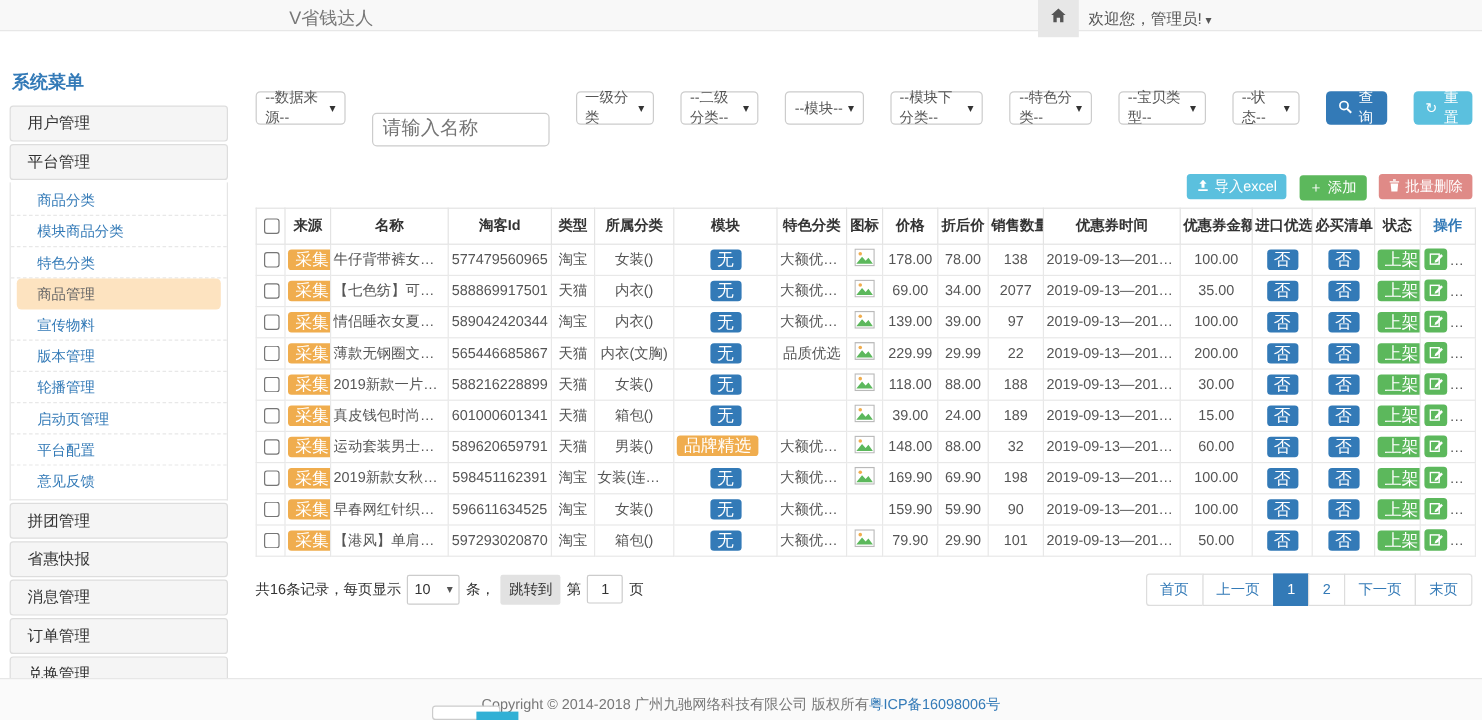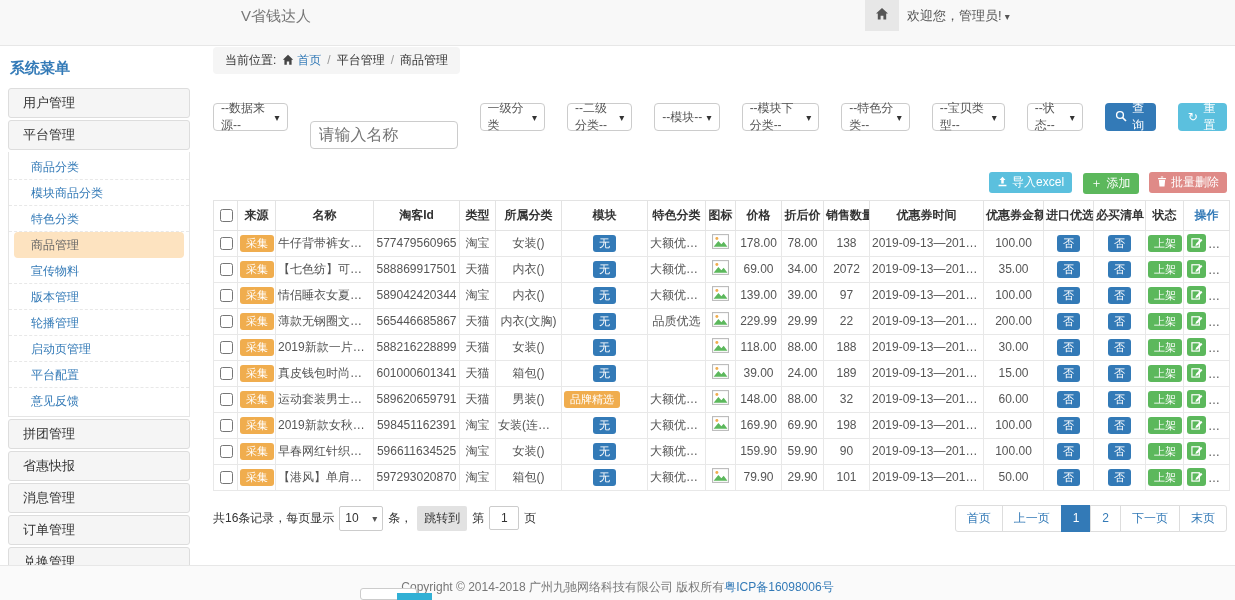--- a/index.html
+++ b/index.html
@@ -1,20 +1,20 @@
 <!DOCTYPE html>
 <html><head>
 <meta charset="utf-8">
 <style>
   * { box-sizing: border-box; }
   body { margin:0; font-family:"Liberation Sans","DejaVu Sans",sans-serif; background:#fff; }
   .page { position:relative; width:1235px; height:600px; overflow:hidden; background:#fff; }
 
   
-  .topbar { position:absolute; left:0; top:0; width:100%; height:46px; background:#f8f8f8; border-bottom:1px solid #e7e7e7; }
+  .topbar { position:absolute; left:0; top:0; width:100%; height:26px; background:#f8f8f8; border-bottom:1px solid #e7e7e7; }
   .brand { position:absolute; left:241px; top:0; line-height:31px; font-size:15px; color:#777; }
   .home-box { position:absolute; left:865px; top:0; width:34px; height:31px; background:#e7e7e7; display:flex; align-items:center; justify-content:center; cursor:pointer; }
   .welcome { position:absolute; left:907px; top:0; line-height:31px; font-size:13px; color:#555; cursor:pointer; }
   .caret { font-size:10px; color:#555; margin-left:3px; }
 
   
   .sidebar { position:absolute; left:8px; top:55px; width:182px; }
   .sb-title { color:#337ab7; font-size:15px; font-weight:bold; padding:4px 2px 10px 2px; }
   .sb-item { cursor:pointer; }
   .sb-group { height:30px; line-height:28px; background:#f5f5f5; border:1px solid #ddd; border-radius:3px; margin-bottom:2px; padding-left:14px; font-size:13px; color:#333; }
@@ -41,21 +41,21 @@
   .toolbar { margin-top:23px; text-align:right; }
   .btn-xs { height:21px; padding:0 8px; border-radius:3px; margin-left:6px; }
   .btn-import { background:#5bc0de; }
   .btn-add { background:#5cb85c; }
   .btn-del { background:#df8a87; }
 
   table.grid { margin-top:6px; width:100%; table-layout:fixed; border-collapse:collapse; font-size:12px; }
   .grid th { border:1px solid #e3e3e3; padding:5px 2px; text-align:center; color:#333; font-weight:bold; white-space:nowrap; overflow:hidden; }
   .grid td { border:1px solid #e8e8e8; padding:3px 2px; text-align:center; color:#555; white-space:nowrap; overflow:hidden; text-overflow:ellipsis; height:25px; }
   .grid th.op-col { color:#337ab7; }
-  .badge { display:inline-block; color:#fff; border-radius:3px; font-size:11px; padding:2px 6px; line-height:13px; }
+  .badge { display:inline-block; color:#fff; border-radius:3px; font-size:14px; padding:2px 6px; line-height:13px; }
   .bg-orange { background:#f0ad4e; }
   .bg-blue { background:#337ab7; }
   .bg-green { background:#5cb85c; }
   .tag-btn { cursor:pointer; border:none; font-family:inherit; }
   .op-btn { display:inline-flex; align-items:center; justify-content:center; width:19px; height:18px; border:none; border-radius:3px; margin:0 1px; cursor:pointer; padding:0; }
   .op-edit { background:#5cb85c; }
   .op-del { background:#d9534f; }
   .module-txt { color:#555; margin-left:2px; }
 
   .pager-row { margin-top:14px; display:flex; justify-content:space-between; align-items:center; }
@@ -115,25 +115,20 @@
         <div class="sb-group sb-item">省惠快报</div>
         <div class="sb-group sb-item">消息管理</div>
         <div class="sb-group sb-item">订单管理</div>
         <div class="sb-group sb-item">兑换管理</div>
         <div class="sb-group sb-item">统计管理</div>
       </div>
   </div>
 
   <div class="main">
 
-    <div class="crumb">
-      <span>当前位置:</span><span><svg width="12" height="12" viewBox="0 0 14 14">
-            <path d="M7 1 L13 6.6 H11.2 V12.5 H8.4 V8.8 H5.6 V12.5 H2.8 V6.6 H1 Z" fill="#444"></path>
-          </svg></span><span class="lnk">首页</span><span class="sep">/</span><span>平台管理</span><span class="sep">/</span><span>商品管理</span>
-    </div>
 
     <div class="filters" id="filter-bar">
       <div class="sel" style="width:92px">
         <span>--数据来源--</span>
           <span class="caret">▾</span>
       </div>
       <input class="name-input" type="text" placeholder="请输入名称" style="">
       <span id="filter-selects" style="display:contents"><div class="sel" style="width: 80px;">
             <span>一级分类</span>
             <span class="caret">▾</span>
@@ -274,21 +269,21 @@
             <td>内衣()</td>
             <td><span class="badge bg-blue">无</span></td>
             <td>大额优惠券</td>
             <td><span><svg width="17" height="15" viewBox="0 0 16 14">
                   <rect x="0.5" y="0.5" width="15" height="13" fill="#fff" stroke="#b9b9b9"></rect>
                   <circle cx="4.6" cy="4.2" r="1.4" fill="#f0ad4e"></circle>
                   <path d="M1.5 12 L6 6.5 L8.8 9.6 L11 7.2 L14.5 12 Z" fill="#5cb85c"></path>
                 </svg></span></td>
             <td>69.00</td>
             <td>34.00</td>
-            <td>2072</td>
+            <td>2077</td>
             <td>2019-09-13—2019-09-18</td>
             <td>35.00</td>
             <td><button class="badge bg-blue tag-btn">否</button></td>
             <td><button class="badge bg-blue tag-btn">否</button></td>
             <td><button class="badge bg-green tag-btn">上架</button></td>
             <td><button class="op-btn op-edit">
                 <span><svg width="12" height="12" viewBox="0 0 13 13">
                     <rect x="1" y="3" width="8" height="9" fill="none" stroke="#fff" stroke-width="1.3"></rect>
                     <path d="M5.5 8.5 L10.8 3 L12.4 4.6 L7.2 10 L4.8 10.7 Z" fill="#fff"></path>
                   </svg></span>

